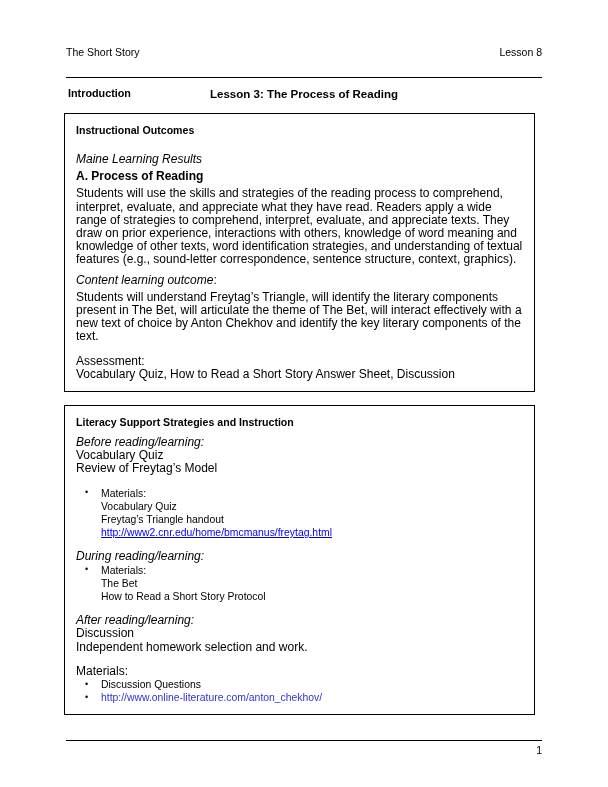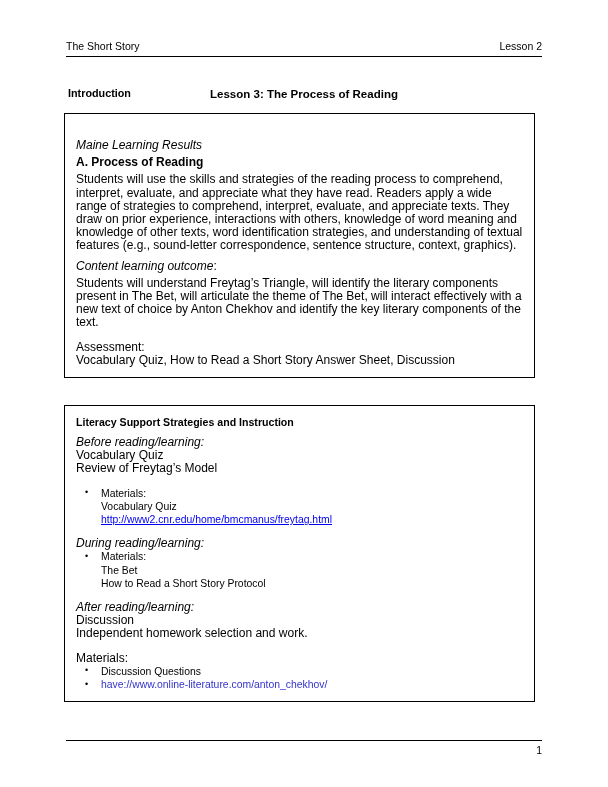--- a/index.html
+++ b/index.html
@@ -23,28 +23,28 @@
     padding: 0;
     background: #ffffff;
     overflow: hidden;
   }
 
   
   .doc-header {
     position: absolute;
     left: 66px;
     right: 66px;
-    top: 40px;
+    top: 46px;
     display: flex;
     justify-content: space-between;
     align-items: baseline;
     font-size: 10.5px;
     line-height: 13px;
     border-bottom: 1px solid #000000;
-    padding-bottom: 3px;
+    padding-bottom: 18px;
   }
   .doc-header .hdr-left,
   .doc-header .hdr-right { white-space: nowrap; }
 
   
   .doc-title {
     position: absolute;
     left: 66px;
     right: 66px;
     top: 59px;
@@ -149,28 +149,29 @@
     line-height: 13px;
   }
 </style>
 </head>
 <body>
 
 <div class="page">
 
   <div class="doc-header">
     <span class="hdr-left">The Short Story</span>
-    <span class="hdr-right">Lesson 2</span>
+    <span class="hdr-right">Lesson 8</span>
   </div>
 
   <div class="doc-title">Lesson 3: The Process of Reading</div>
 
   <div class="section-label">Introduction</div>
 
   <div class="frame frame-outcomes">
+    <div class="block-title">Instructional Outcomes</div>
 
     <div class="gap-lg"></div>
 
     <div class="ln ital">Maine Learning Results</div>
 
     <div class="gap-xs"></div>
 
     <div class="ln bold">A. Process of Reading</div>
 
     <div class="gap-xs"></div>
@@ -199,20 +200,21 @@
     <div class="ln ital">Before reading/learning:</div>
     <div class="ln">Vocabulary Quiz</div>
     <div class="ln">Review of Freytag’s Model</div>
 
     <div class="gap-md"></div>
 
     <ul class="blist">
       <li>Materials:</li>
     </ul>
     <div class="sub-ln">Vocabulary Quiz</div>
+    <div class="sub-ln">Freytag’s Triangle handout</div>
     <div class="sub-ln"><a class="link-underline" href="#">http://www2.cnr.edu/home/bmcmanus/freytag.html</a></div>
 
     <div class="gap-md"></div>
 
     <div class="ln ital">During reading/learning:</div>
     <ul class="blist">
       <li>Materials:</li>
     </ul>
     <div class="sub-ln">The Bet</div>
     <div class="sub-ln">How to Read a Short Story Protocol</div>
@@ -221,21 +223,21 @@
 
     <div class="ln ital">After reading/learning:</div>
     <div class="ln">Discussion</div>
     <div class="ln">Independent homework selection and work.</div>
 
     <div class="gap-md"></div>
 
     <div class="ln">Materials:</div>
     <ul class="blist">
       <li>Discussion Questions</li>
-      <li><a class="link-plain" href="#">have://www.online-literature.com/anton_chekhov/</a></li>
+      <li><a class="link-plain" href="#">http://www.online-literature.com/anton_chekhov/</a></li>
     </ul>
   </div>
 
   <div class="doc-footer">
     <span>1</span>
   </div>
 
 </div>
 
 </body></html>

